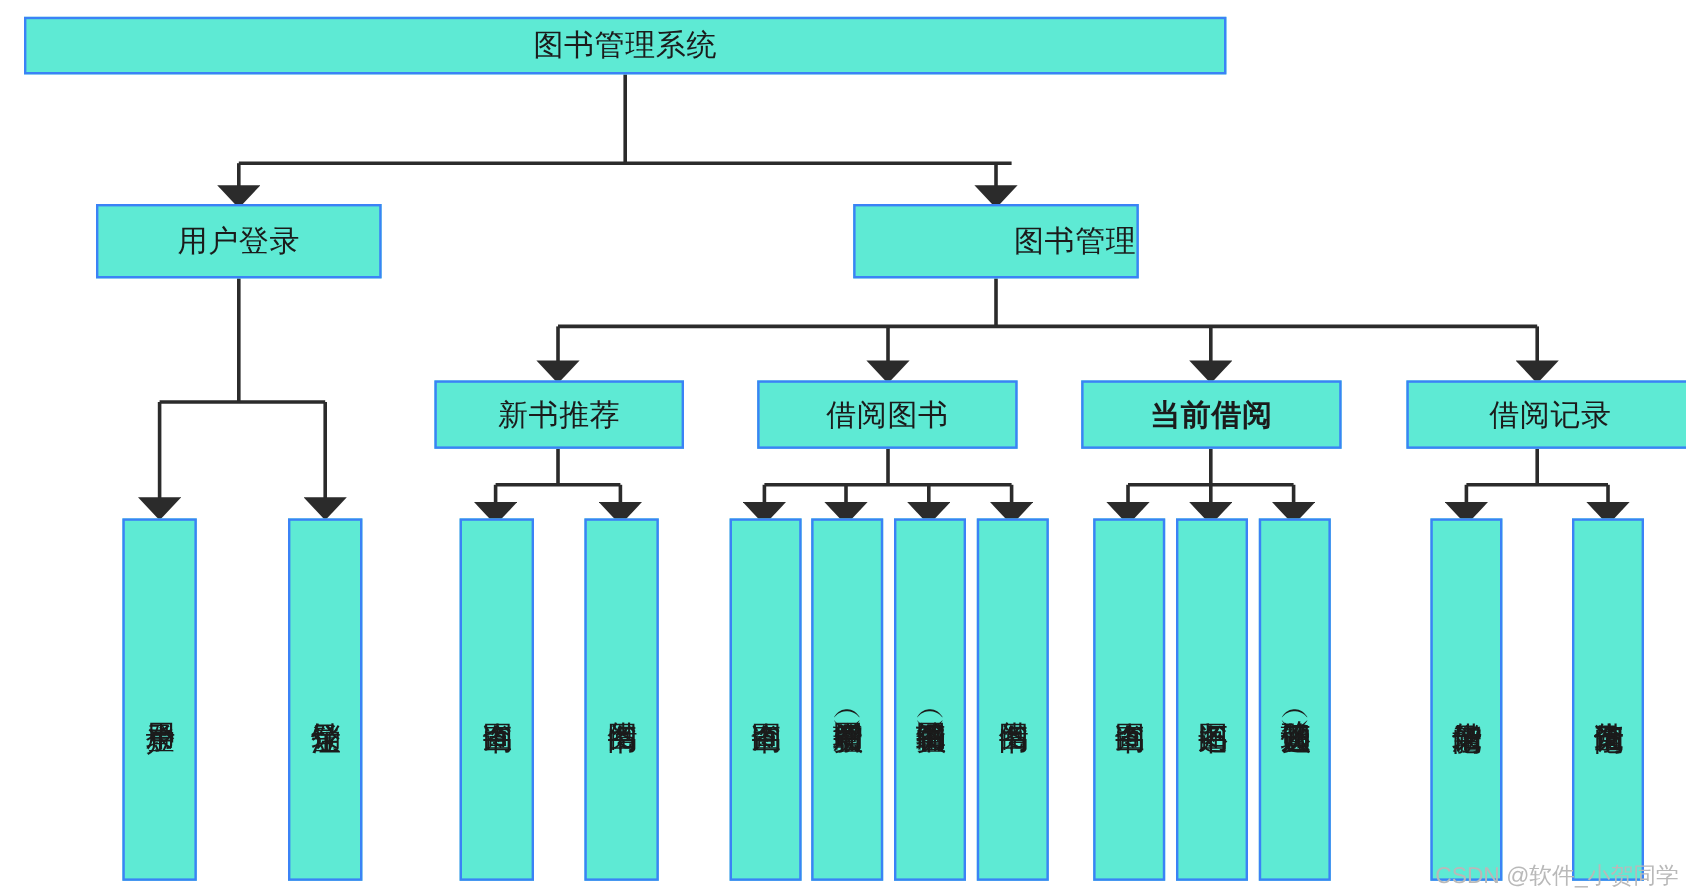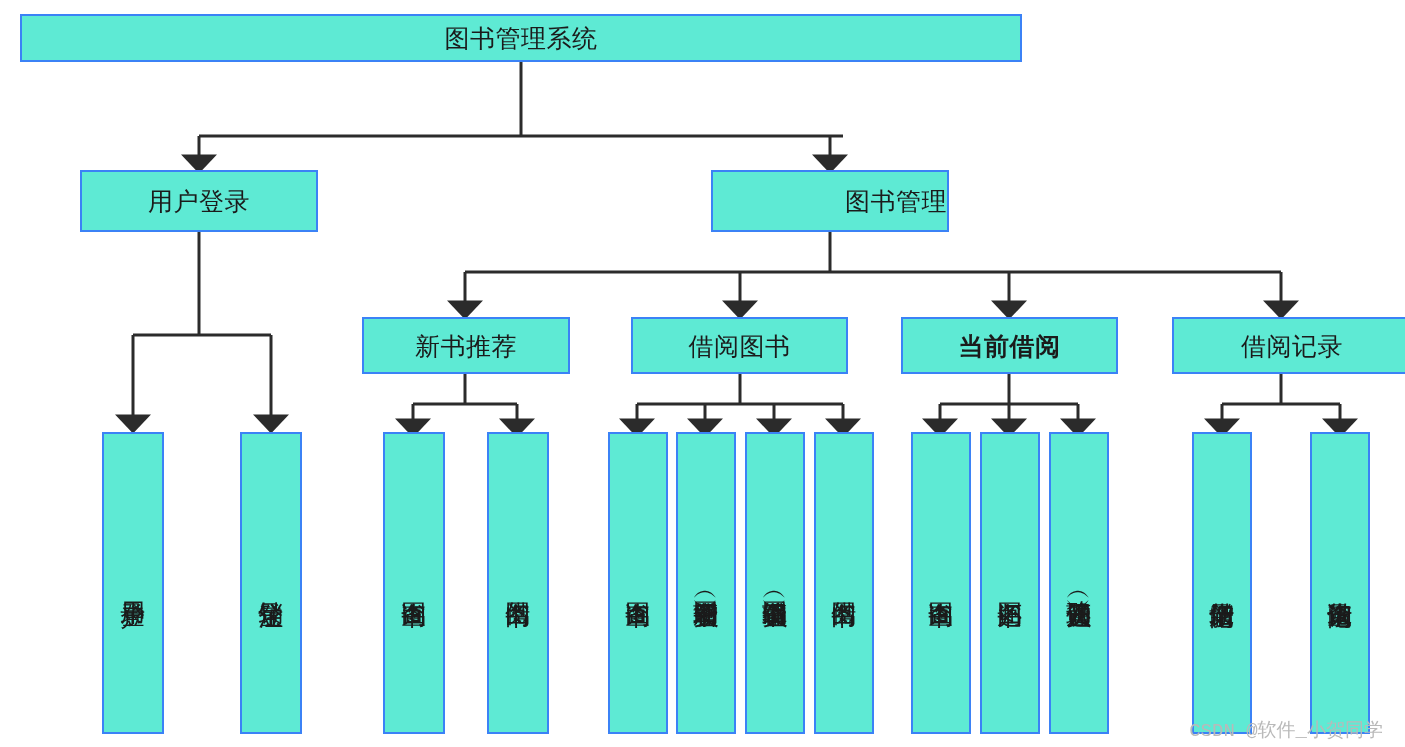--- a/index.html
+++ b/index.html
@@ -56,27 +56,27 @@
   }
   .node.vert .label {
     writing-mode: vertical-rl;
     text-orientation: upright;
     font-size: 25px;
     line-height: 1.22;
     max-height: 100%;
   }
   #watermark {
     position: absolute;
-    right: 22px;
+    right: 6px;
     bottom: 4px;
     font-size: 19px;
     color: #b9b9b9;
     white-space: nowrap;
     z-index: 3;
-    font-family: Liberation Mono, monospace;
+    font-family: Liberation Sans, sans-serif;
   }
 </style>
 </head>
 <body>
 
 <div id="diagram-root">
 
   <svg class="connectors" viewBox="0 0 1405 747" preserveAspectRatio="none">
     <defs>
       <marker id="arrow" markerWidth="10" markerHeight="12" refX="3.2" refY="6" orient="auto" markerUnits="strokeWidth">

